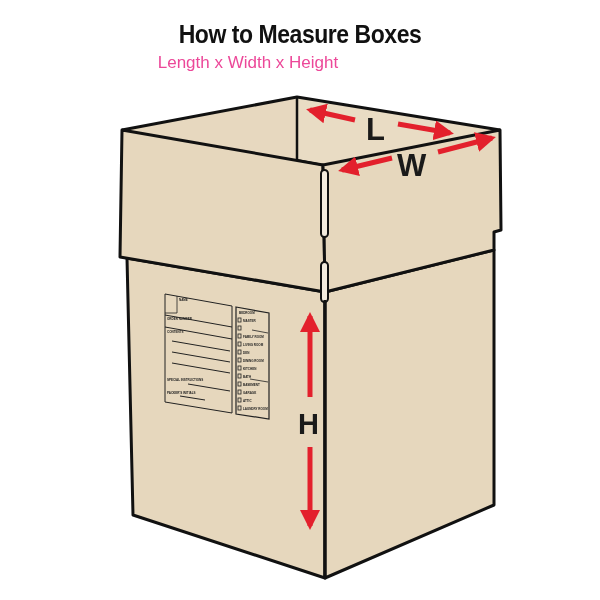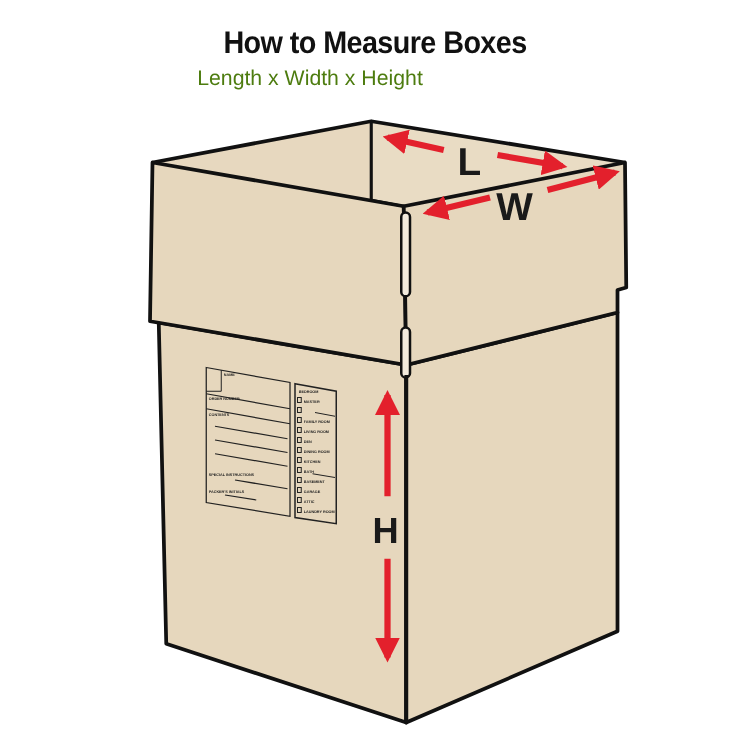--- a/index.html
+++ b/index.html
@@ -1,18 +1,18 @@
 <!DOCTYPE html>
 <html><head>
 <meta charset="utf-8">
 <style>
   html, body { margin:0; padding:0; background:#ffffff; }
   body { width:600px; height:600px; position:relative; overflow:hidden; font-family:"Liberation Sans", sans-serif; }
   .title { position:absolute; left:0; top:20px; width:600px; text-align:center; font-weight:bold; font-size:25px; color:#111; letter-spacing:-0.5px; transform:scaleX(0.92); }
-  .subtitle { position:absolute; left:0; top:53px; width:496px; text-align:center; font-size:17px; color:#4d7c0f; }
+  .subtitle { position:absolute; left:0; top:53px; width:496px; text-align:center; font-size:17px; color:#ec4899; }
   svg { position:absolute; left:0; top:0; }
   .dim-label { font-family:"Liberation Sans", sans-serif; font-weight:bold; fill:#1a1a1a; }
   .tiny { font-family:"Liberation Sans", sans-serif; font-weight:bold; font-size:3px; fill:#222; }
 </style>
 </head>
 <body>
 
 <div class="title">How to Measure Boxes</div>
 <div class="subtitle">Length x Width x Height</div>
 

